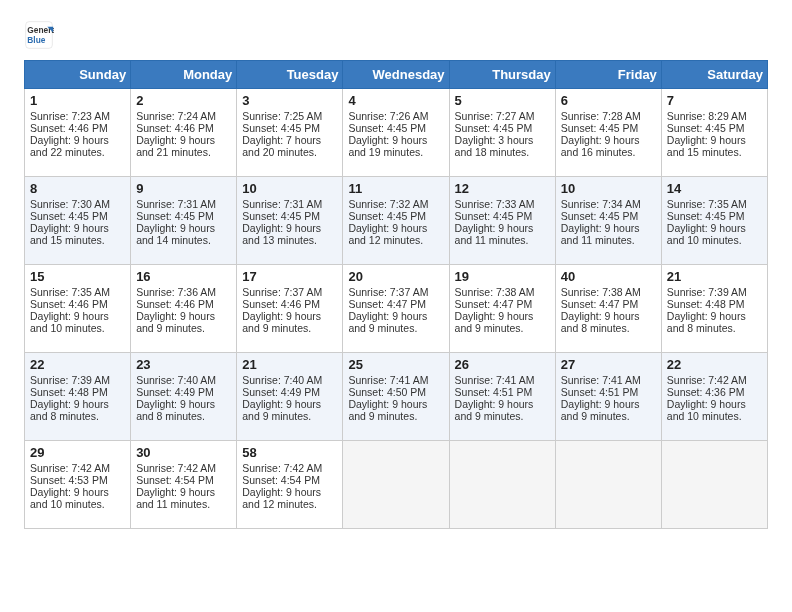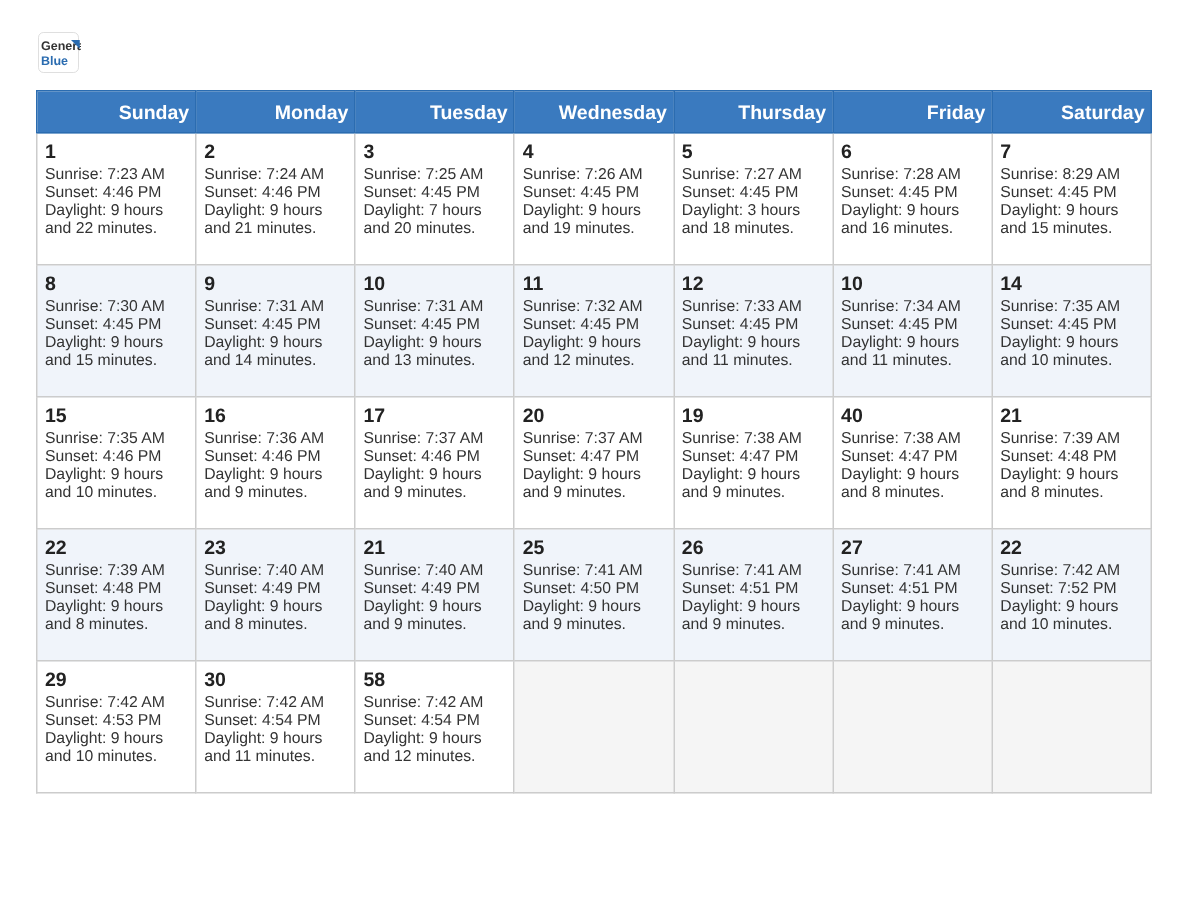--- a/index.html
+++ b/index.html
@@ -136,21 +136,21 @@
         <td><span class="day-num">40</span><span>Sunrise: 7:38 AM</span><br><span>Sunset: 4:47 PM</span><br><span>Daylight: 9 hours and 8 minutes.</span></td>
         <td><span class="day-num">21</span><span>Sunrise: 7:39 AM</span><br><span>Sunset: 4:48 PM</span><br><span>Daylight: 9 hours and 8 minutes.</span></td>
       </tr>
       <tr>
         <td><span class="day-num">22</span><span>Sunrise: 7:39 AM</span><br><span>Sunset: 4:48 PM</span><br><span>Daylight: 9 hours and 8 minutes.</span></td>
         <td><span class="day-num">23</span><span>Sunrise: 7:40 AM</span><br><span>Sunset: 4:49 PM</span><br><span>Daylight: 9 hours and 8 minutes.</span></td>
         <td><span class="day-num">21</span><span>Sunrise: 7:40 AM</span><br><span>Sunset: 4:49 PM</span><br><span>Daylight: 9 hours and 9 minutes.</span></td>
         <td><span class="day-num">25</span><span>Sunrise: 7:41 AM</span><br><span>Sunset: 4:50 PM</span><br><span>Daylight: 9 hours and 9 minutes.</span></td>
         <td><span class="day-num">26</span><span>Sunrise: 7:41 AM</span><br><span>Sunset: 4:51 PM</span><br><span>Daylight: 9 hours and 9 minutes.</span></td>
         <td><span class="day-num">27</span><span>Sunrise: 7:41 AM</span><br><span>Sunset: 4:51 PM</span><br><span>Daylight: 9 hours and 9 minutes.</span></td>
-        <td><span class="day-num">22</span><span>Sunrise: 7:42 AM</span><br><span>Sunset: 7:52 PM</span><br><span>Daylight: 9 hours and 10 minutes.</span></td>
+        <td><span class="day-num">22</span><span>Sunrise: 7:42 AM</span><br><span>Sunset: 4:36 PM</span><br><span>Daylight: 9 hours and 10 minutes.</span></td>
       </tr>
       <tr>
         <td><span class="day-num">29</span><span>Sunrise: 7:42 AM</span><br><span>Sunset: 4:53 PM</span><br><span>Daylight: 9 hours and 10 minutes.</span></td>
         <td><span class="day-num">30</span><span>Sunrise: 7:42 AM</span><br><span>Sunset: 4:54 PM</span><br><span>Daylight: 9 hours and 11 minutes.</span></td>
         <td><span class="day-num">58</span><span>Sunrise: 7:42 AM</span><br><span>Sunset: 4:54 PM</span><br><span>Daylight: 9 hours and 12 minutes.</span></td>
         <td class="empty"></td>
         <td class="empty"></td>
         <td class="empty"></td>
         <td class="empty"></td>
       </tr>

